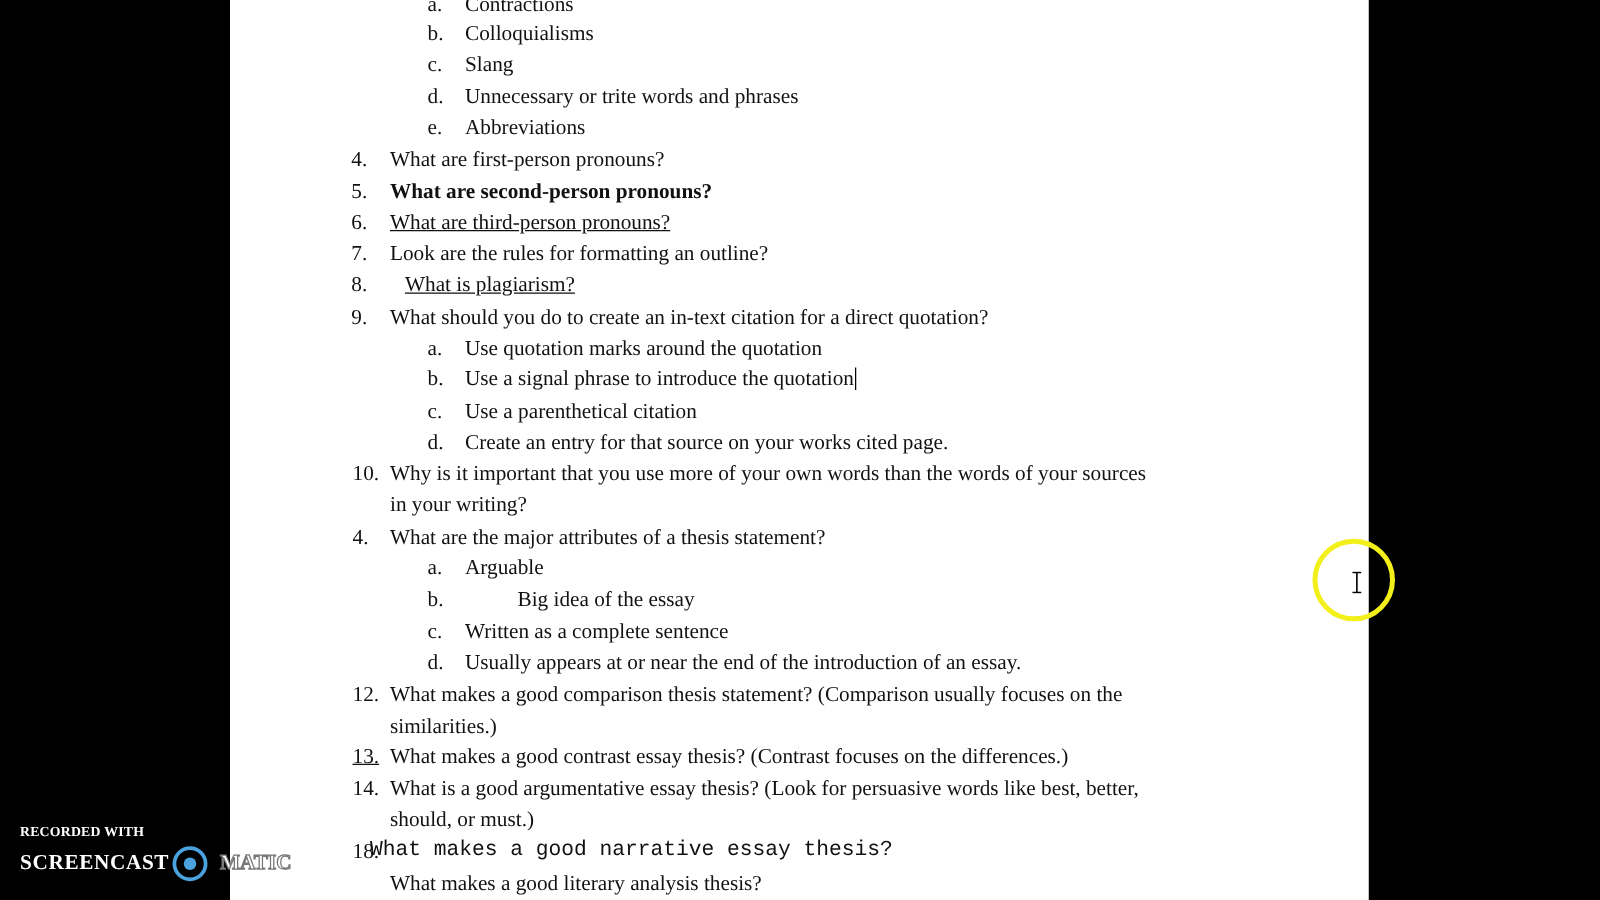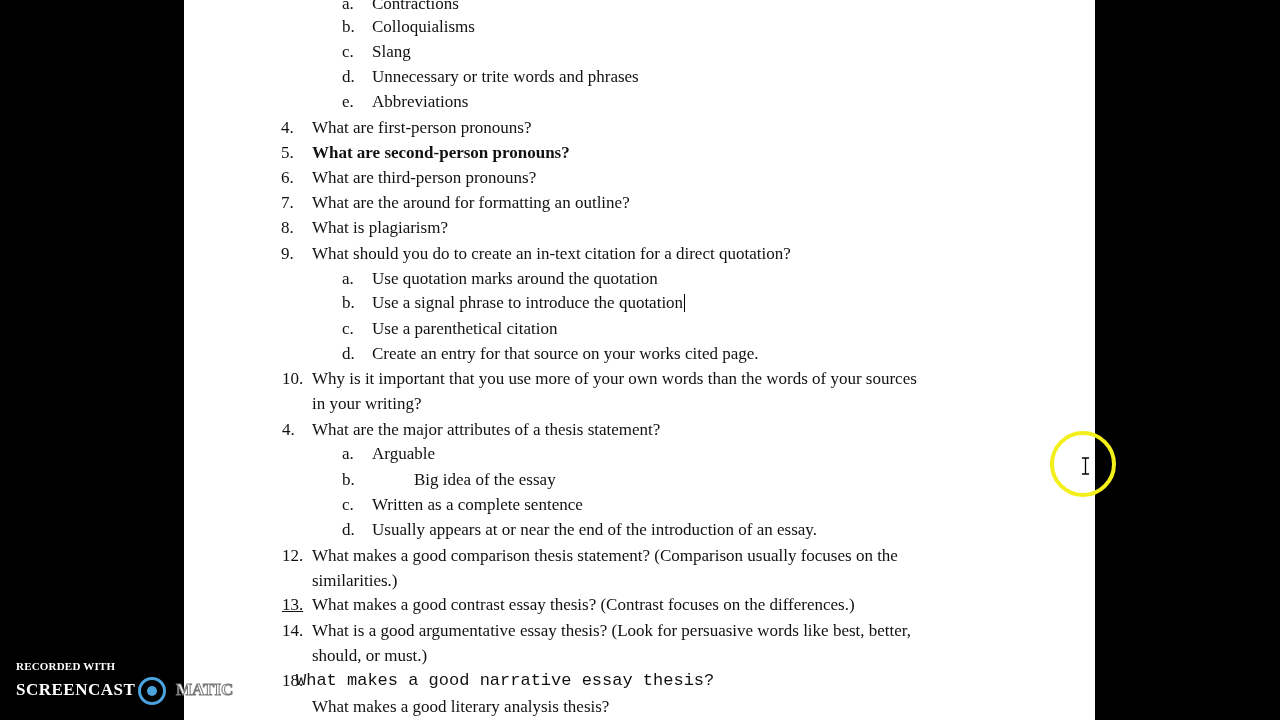--- a/index.html
+++ b/index.html
@@ -47,29 +47,29 @@
       <div class="line" style="top: 118px;">
         <span class="num" style="left: 97px;">4.</span>
         <span class="txt" style="left: 128px;">What are first-person pronouns?</span>
       </div>
       <div class="line" style="top: 143px;">
         <span class="num" style="left: 97px;">5.</span>
         <span class="txt" style="left: 128px; font-weight: bold;">What are second-person pronouns?</span>
       </div>
       <div class="line" style="top: 168px;">
         <span class="num" style="left: 97px;">6.</span>
-        <span class="txt" style="left: 128px;">What are third-person pronouns?</span>
+        <span class="txt" style="left: 128px; text-decoration: underline;">What are third-person pronouns?</span>
       </div>
       <div class="line" style="top: 193px;">
         <span class="num" style="left: 97px;">7.</span>
-        <span class="txt" style="left: 128px;">What are the around for formatting an outline?</span>
+        <span class="txt" style="left: 128px;">Look are the rules for formatting an outline?</span>
       </div>
       <div class="line" style="top: 218px;">
         <span class="num" style="left: 97px;">8.</span>
-        <span class="txt" style="left: 128px;">What is plagiarism?</span>
+        <span class="txt" style="left: 140px; text-decoration: underline;">What is plagiarism?</span>
       </div>
       <div class="line" style="top: 244px;">
         <span class="num" style="left: 97px;">9.</span>
         <span class="txt" style="left: 128px;">What should you do to create an in-text citation for a direct quotation?</span>
       </div>
       <div class="line" style="top: 269px;">
         <span class="num" style="left: 158px;">a.</span>
         <span class="txt" style="left: 188px;">Use quotation marks around the quotation</span>
       </div>
       <div class="line" style="top: 293px;">

